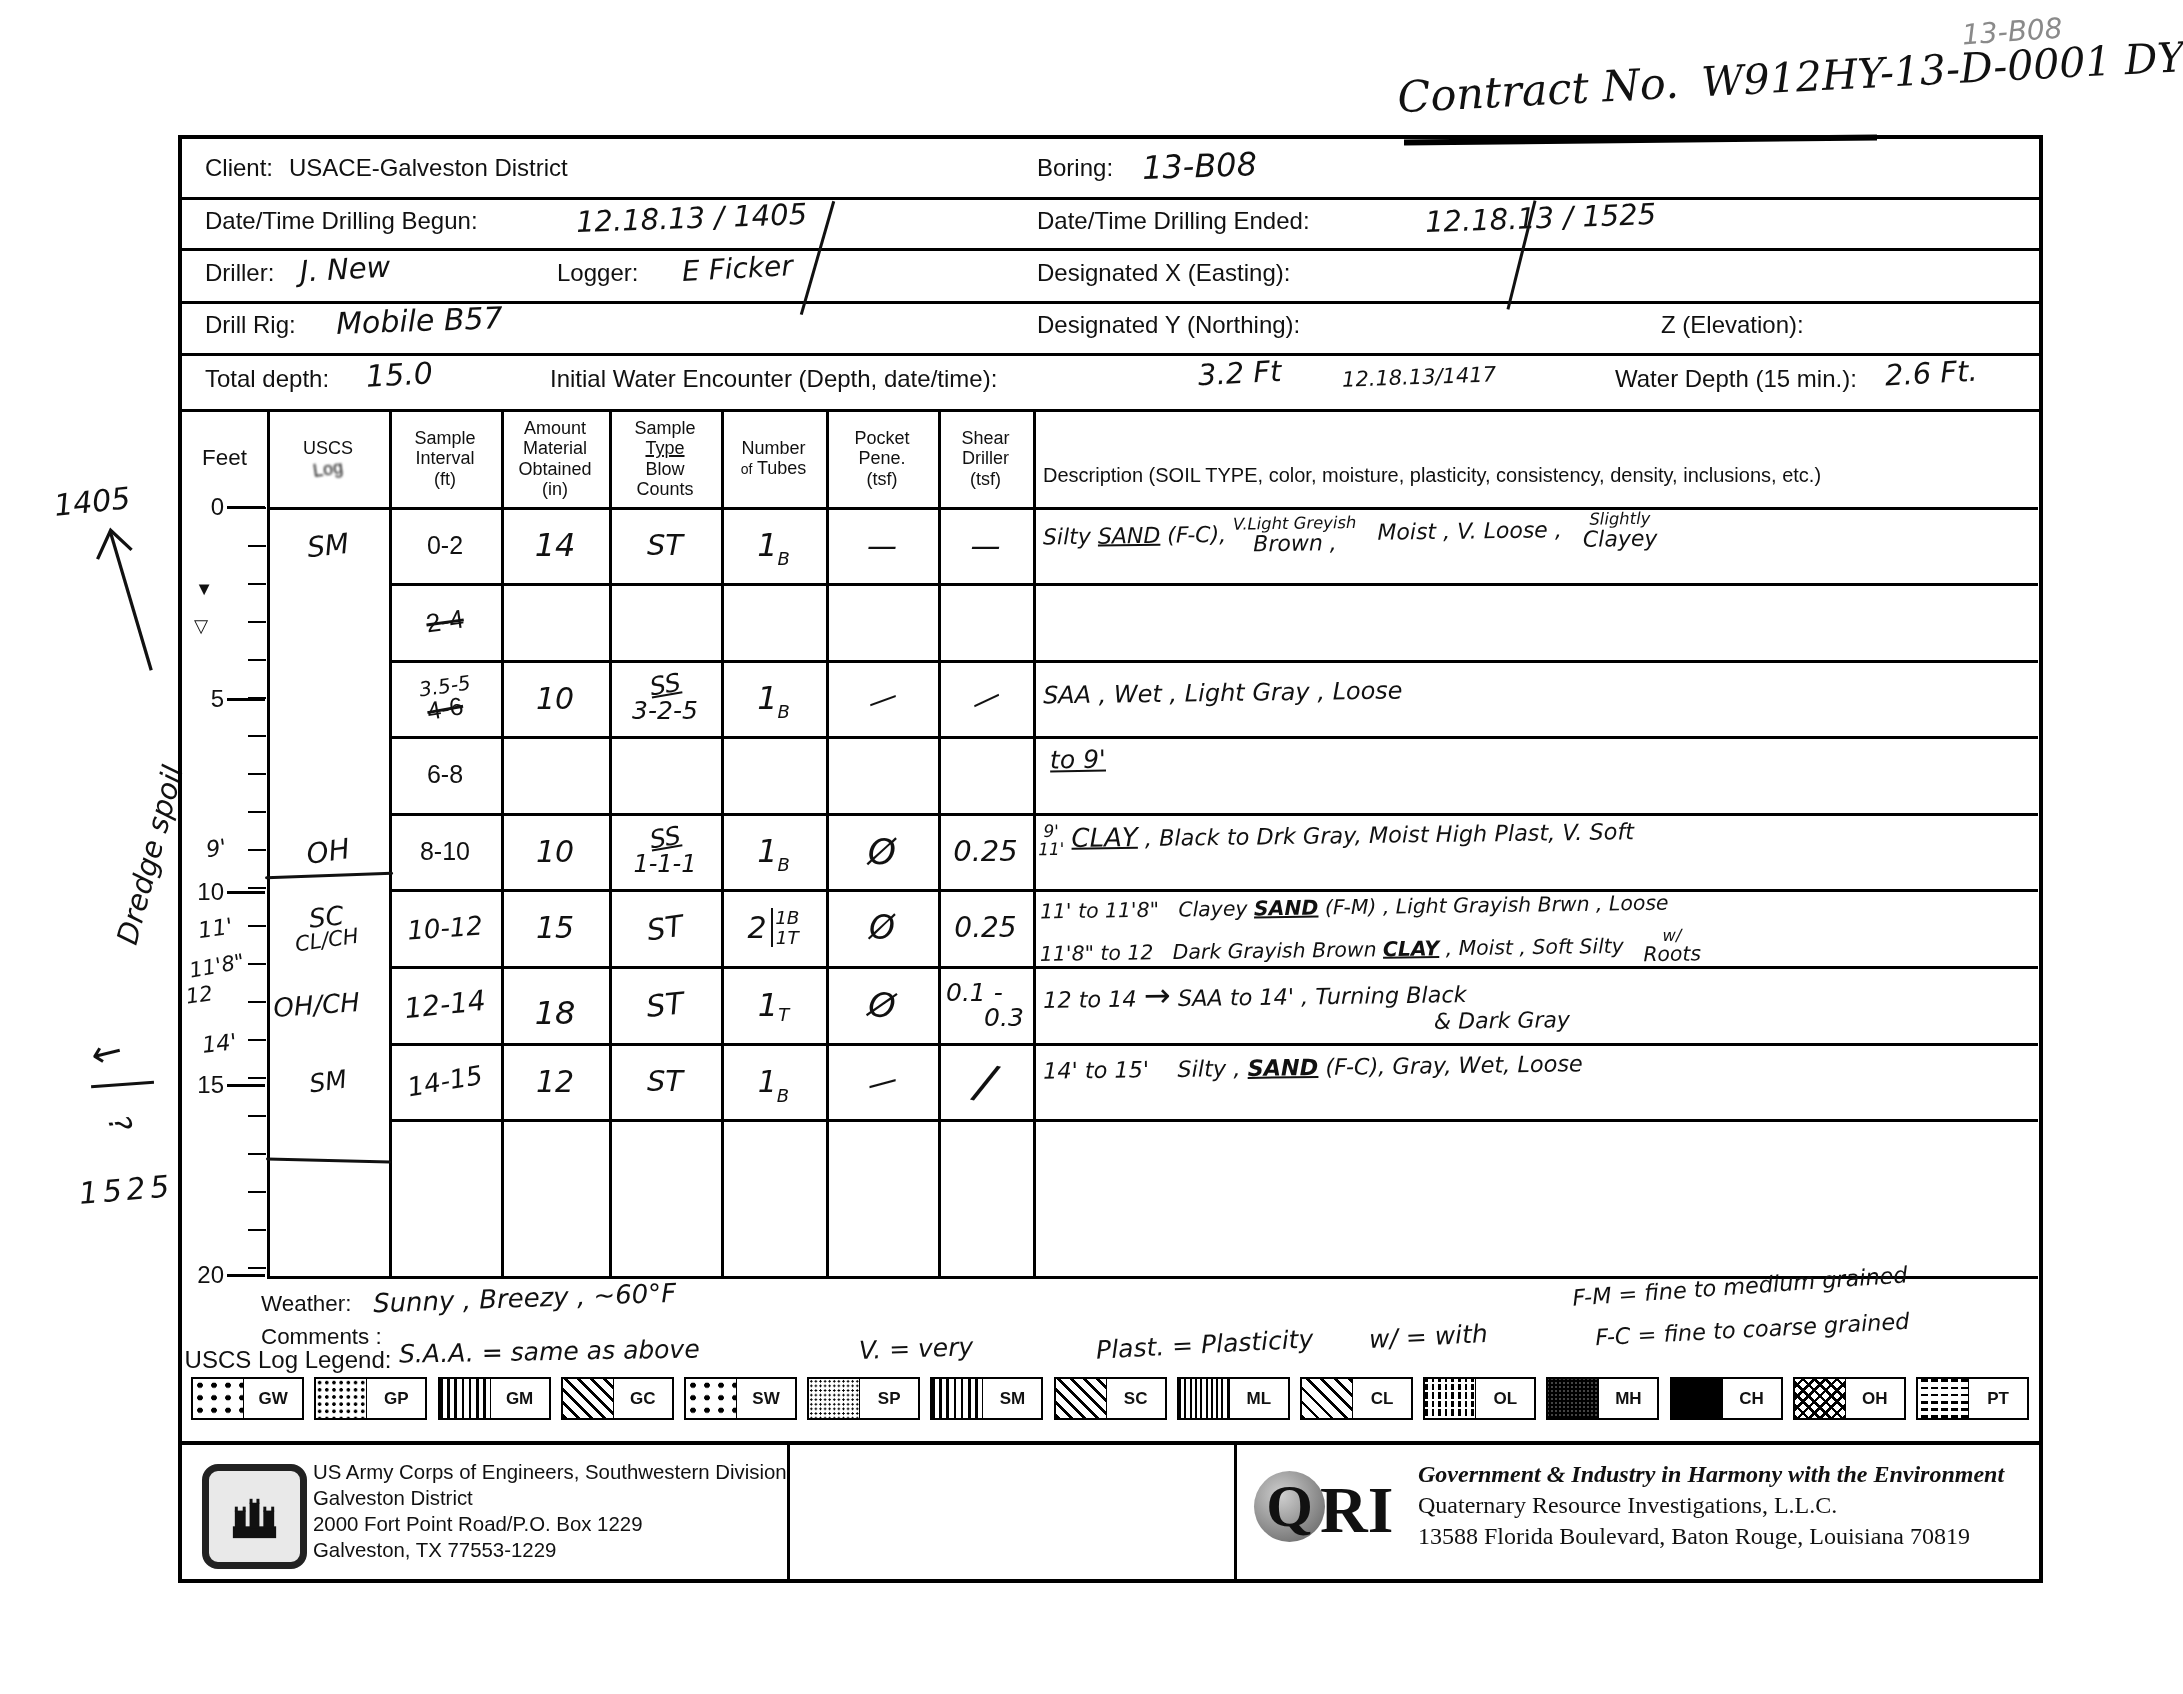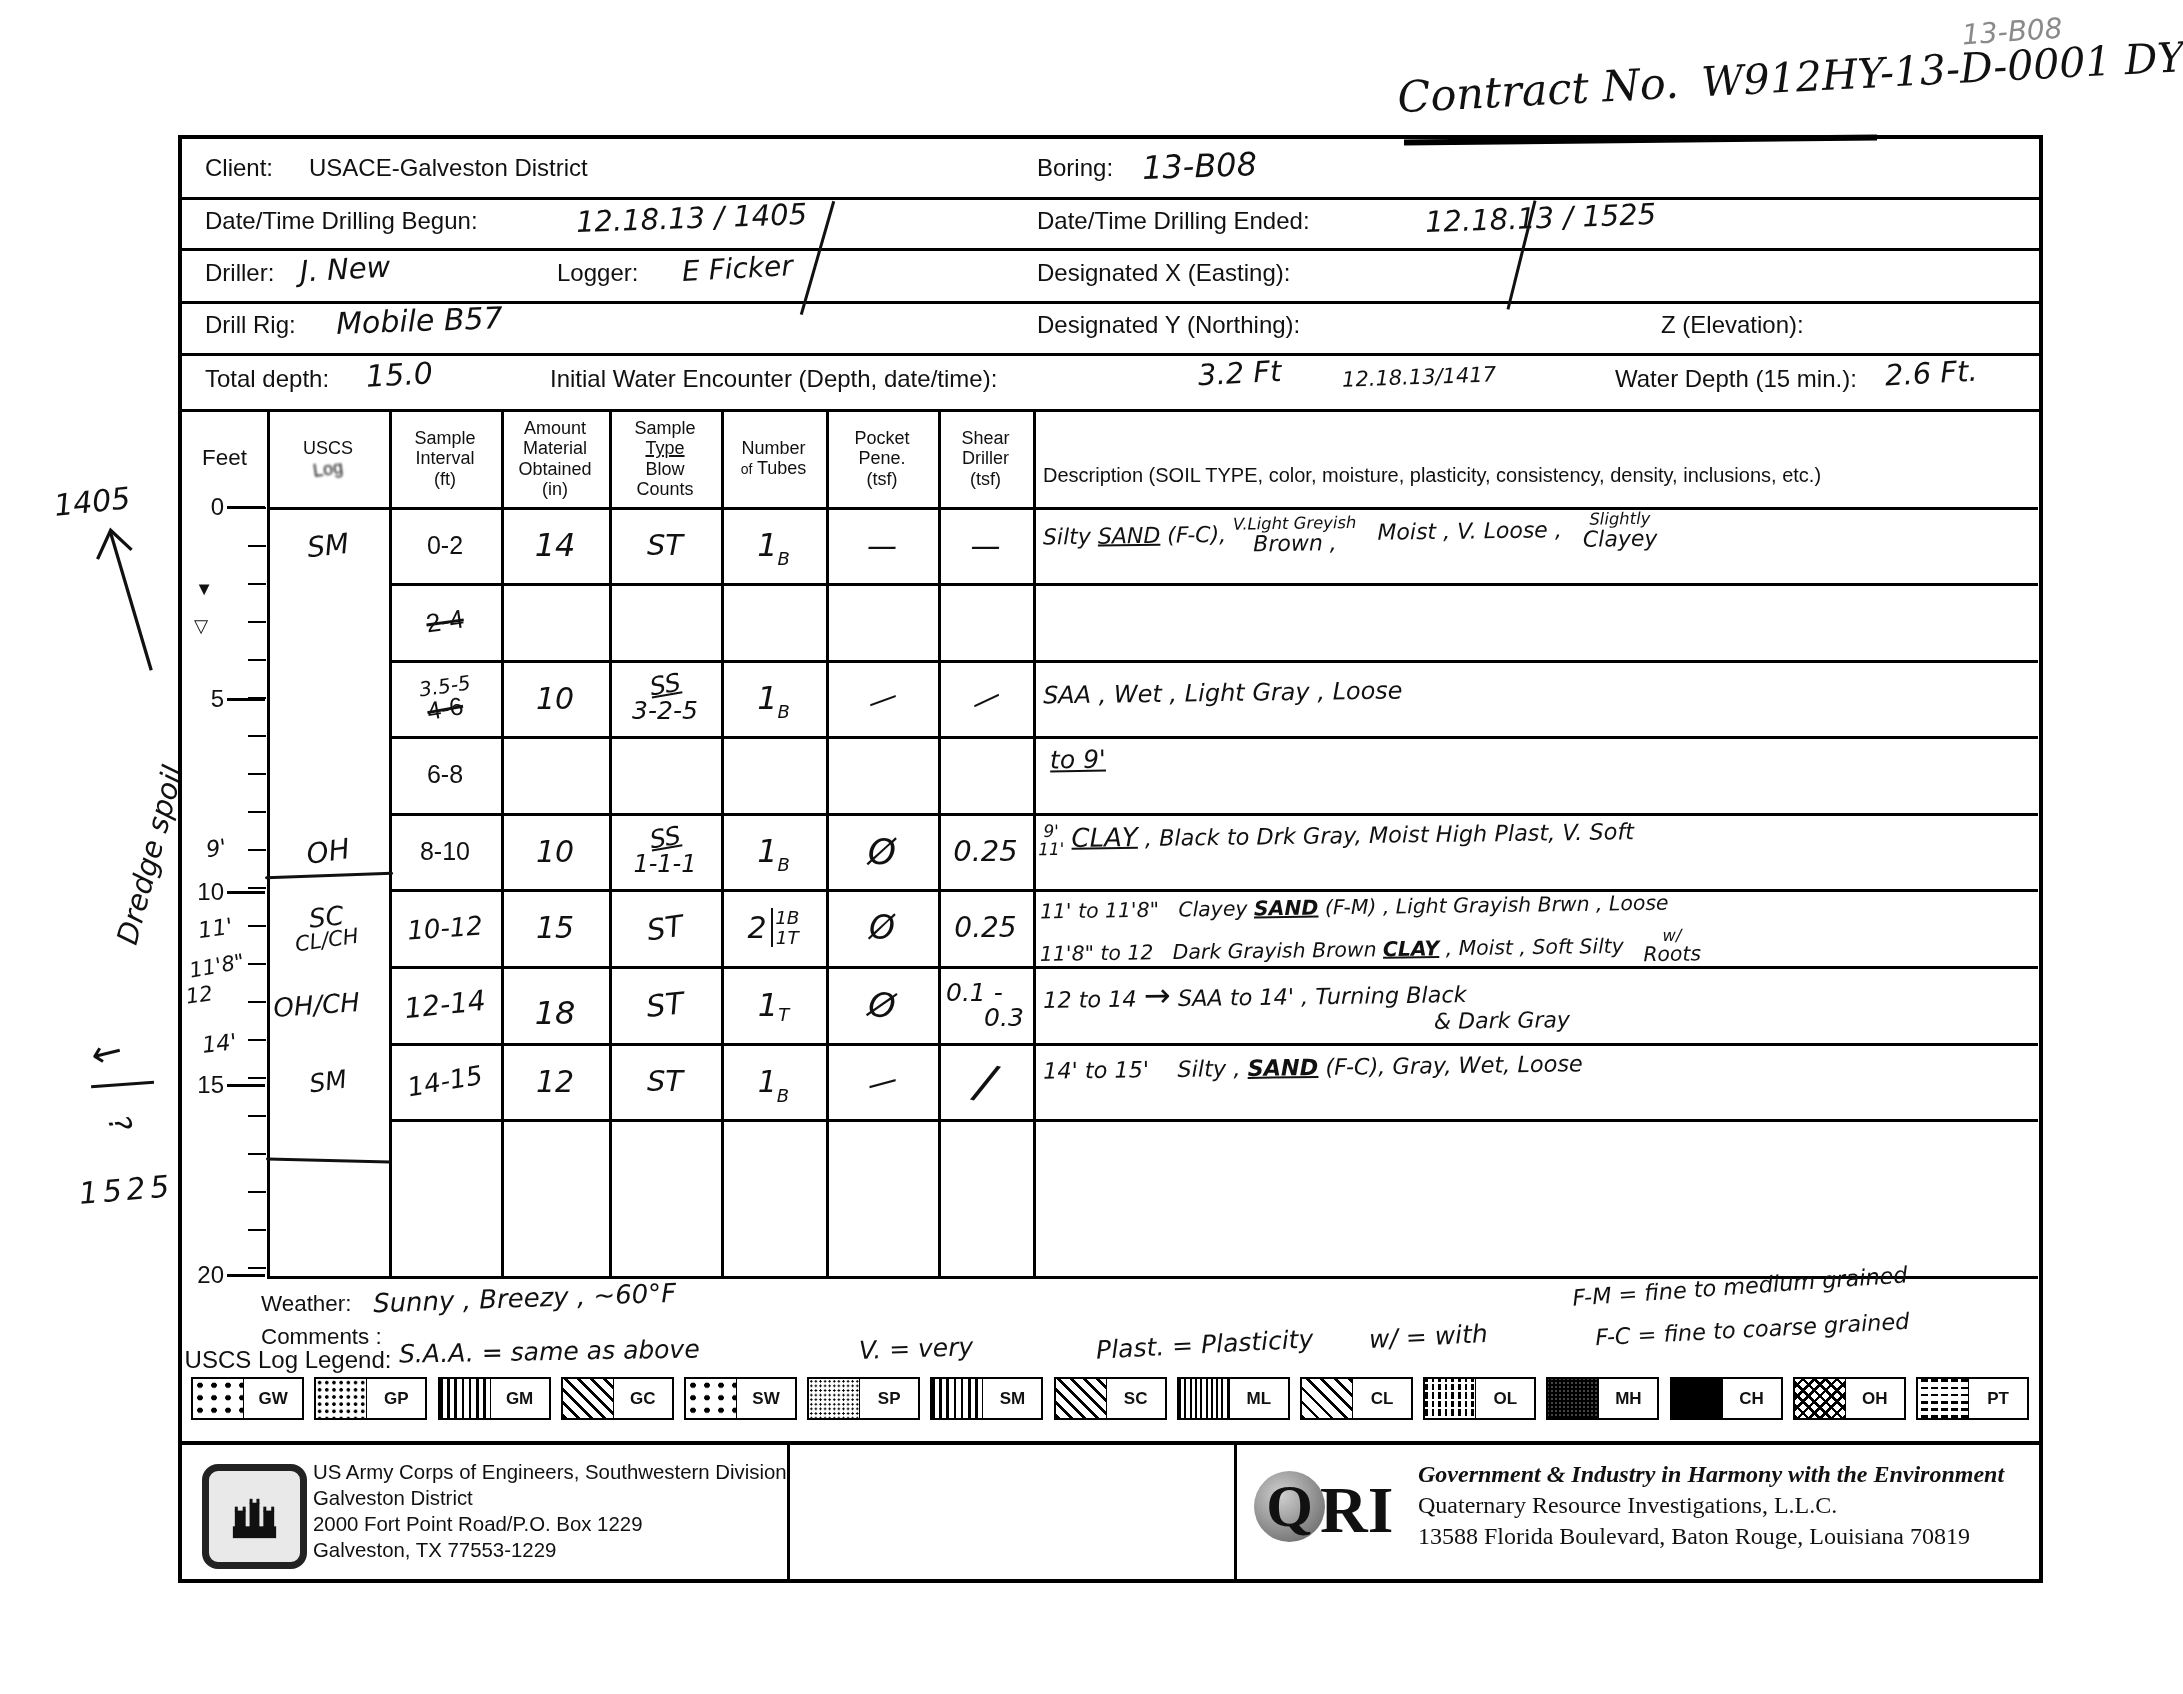--- a/index.html
+++ b/index.html
@@ -70,21 +70,21 @@
 
   <div id="form">
 
     <div class="hline" style="left:0;top:58px;width:1857px;"></div>
     <div class="hline" style="left:0;top:109px;width:1857px;"></div>
     <div class="hline" style="left:0;top:162px;width:1857px;"></div>
     <div class="hline" style="left:0;top:214px;width:1857px;"></div>
     <div class="hline" style="left:0;top:270px;width:1857px;"></div>
 
     <div class="abs print" style="left:23px;top:14.5px;font-size:24px;">Client:</div>
-    <div class="abs print" style="left:127px;top:14.5px;font-size:24px;">USACE-Galveston District</div>
+    <div class="abs print" style="left:107px;top:14.5px;font-size:24px;">USACE-Galveston District</div>
     <div class="abs print" style="left:855px;top:14.5px;font-size:24px;">Boring:</div>
     <div class="abs hw" style="left:960px;top:8px;font-size:32px;transform:rotate(-2deg);">13-B08</div>
 
     <div class="abs print" style="left:23px;top:68px;font-size:24px;">Date/Time Drilling Begun:</div>
     <div class="abs hw" style="left:394px;top:62px;font-size:29px;transform:rotate(-2deg);">12.18.13 / 1405</div>
     <div class="abs print" style="left:855px;top:68px;font-size:24px;">Date/Time Drilling Ended:</div>
     <div class="abs hw" style="left:1243px;top:62px;font-size:29px;transform:rotate(-2deg);">12.18.13 / 1525</div>
     <div class="abs" style="left:634px;top:60px;width:3.3px;height:118px;background:#111;transform:rotate(16deg);"></div>
     <div class="abs" style="left:1338px;top:60px;width:3.3px;height:112px;background:#111;transform:rotate(14deg);"></div>
 

